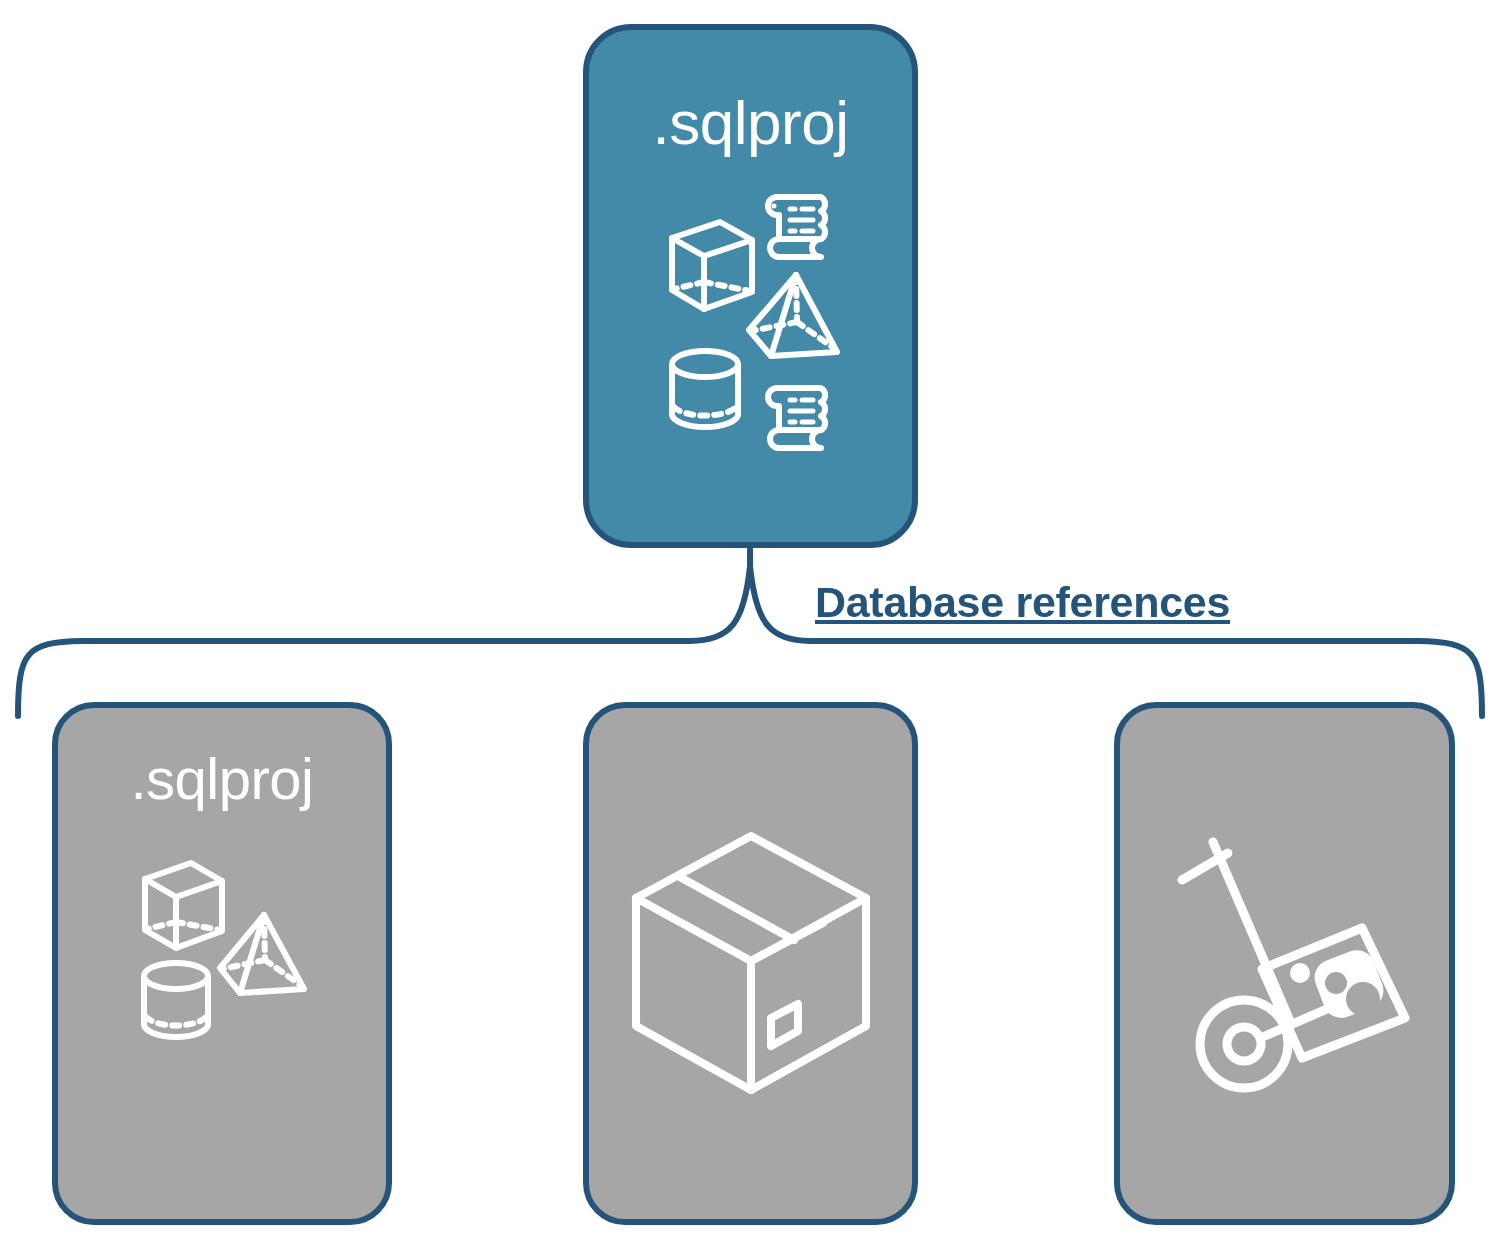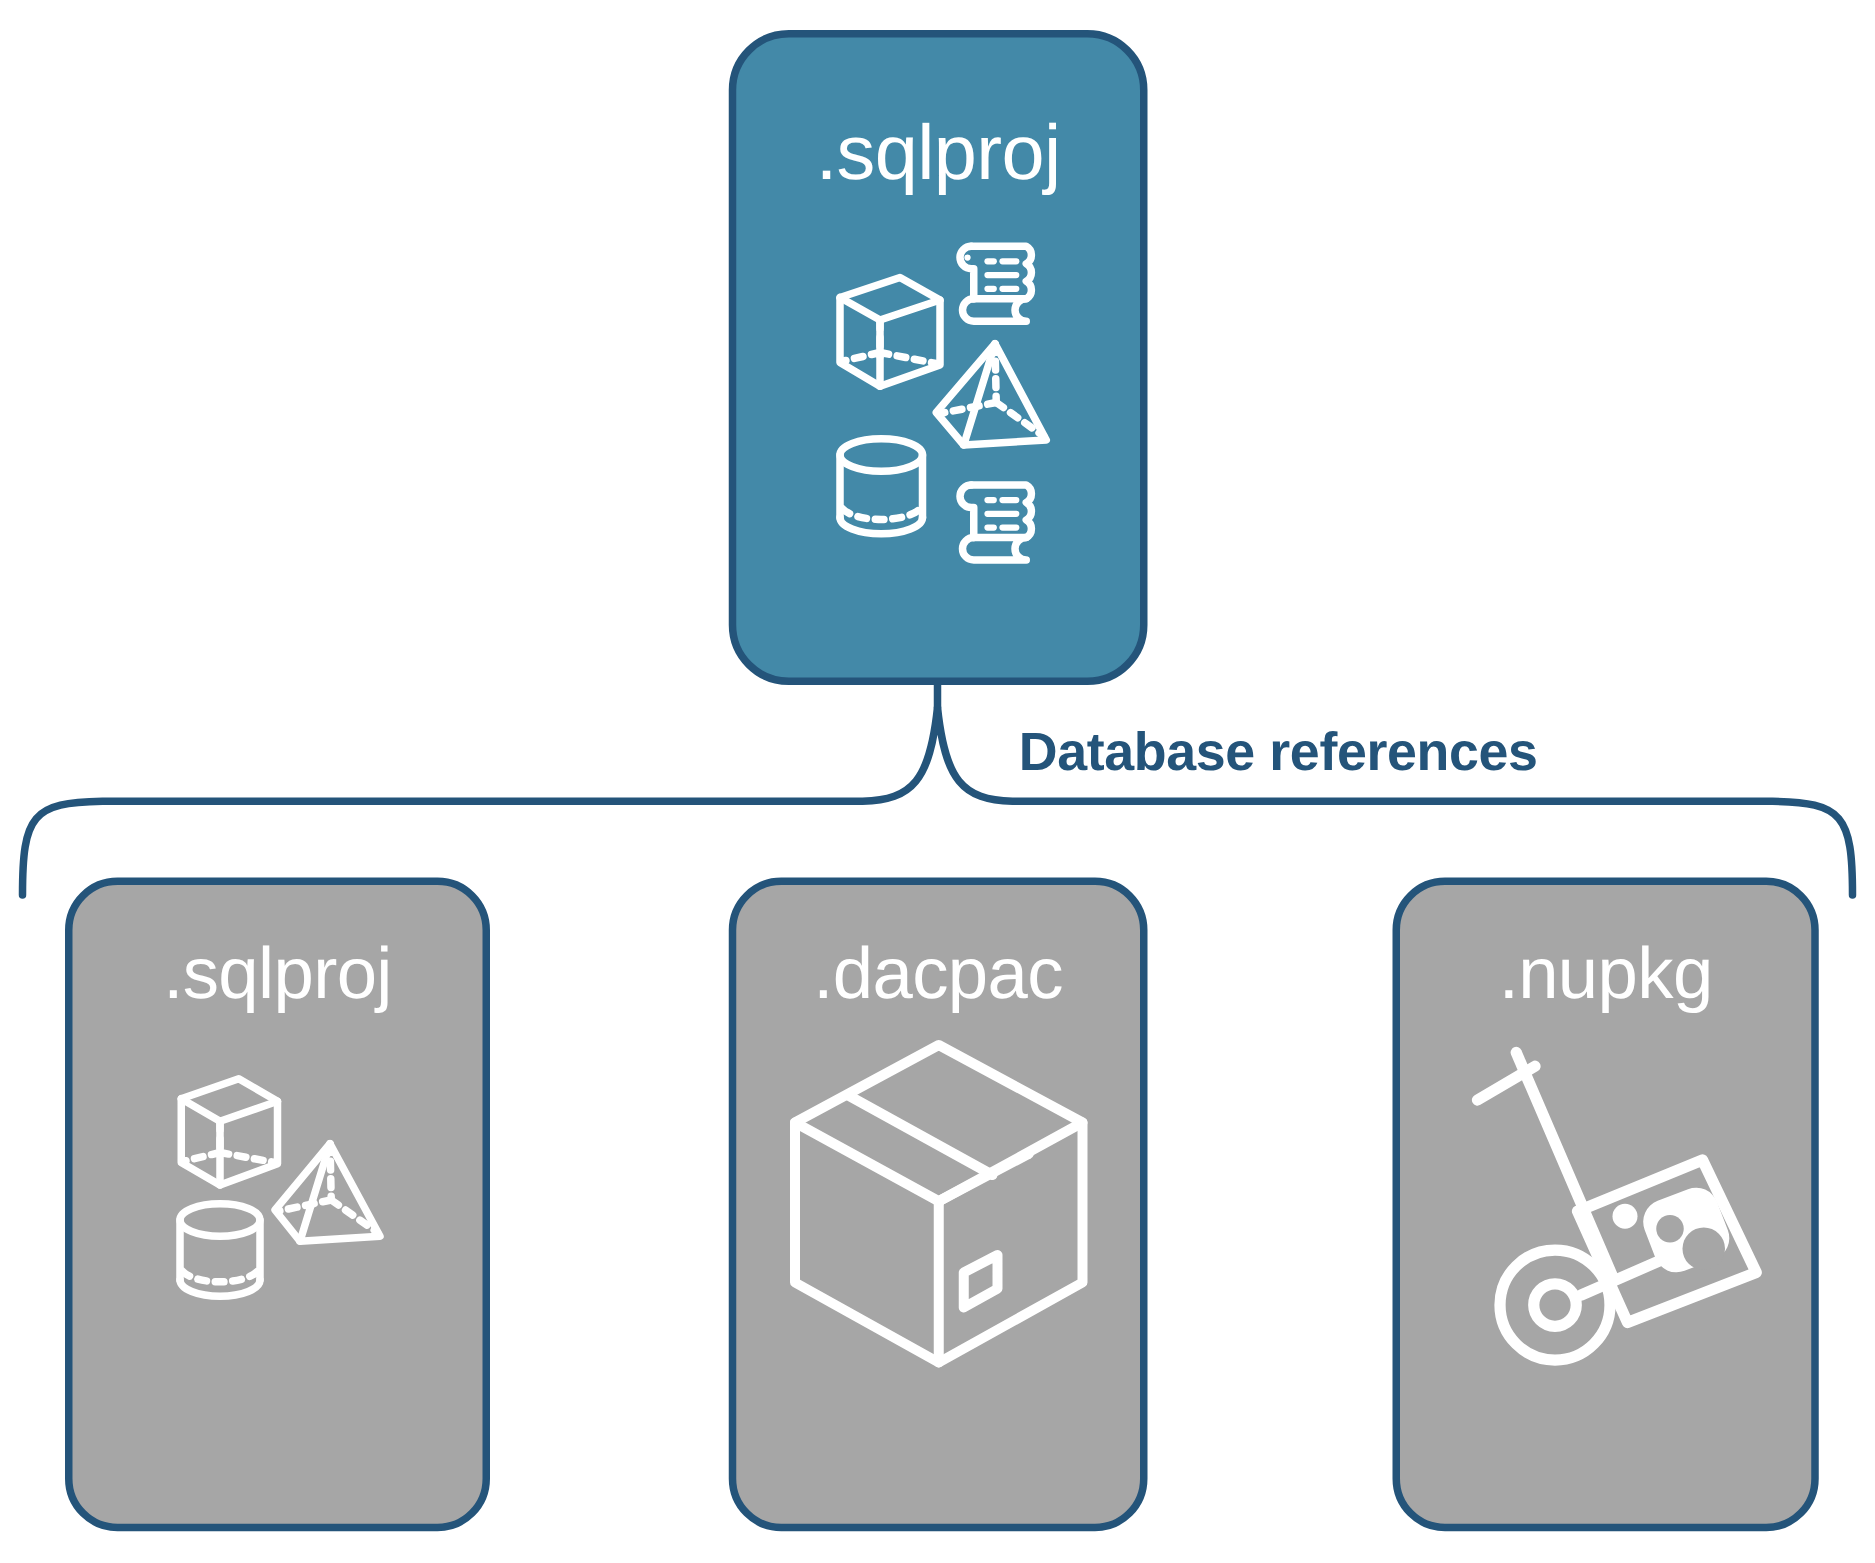--- a/index.html
+++ b/index.html
@@ -105,20 +105,21 @@
   
   #brace-label {
     position: absolute;
     left: 815px;
     top: 578px;
     font-size: 43px;
     font-weight: bold;
     color: #24547a;
     white-space: nowrap;
     letter-spacing: -0.3px;
+    text-decoration: underline;
   }
 </style>
 </head>
 <body>
 
 <div id="diagram-root">
 
   <svg id="connector-svg" width="1500" height="1250" viewBox="0 0 1500 1250" xmlns="http://www.w3.org/2000/svg">
 
     <path d="M 750 548 L 750 566" fill="none" stroke="#24547a" stroke-width="6" stroke-linecap="round"></path>
@@ -219,39 +220,37 @@
           <path d="M 22 120 L 22 168"></path>
           <path d="M 86 120 L 86 168"></path>
           <path d="M 22 168 A 32 13 0 0 0 86 168"></path>
           <path d="M 24 161 A 32 13 0 0 0 84 161" stroke-dasharray="7 7"></path>
         </g>
       </g>
     </svg>
   </div>
 
   <div id="card-dacpac" class="card card-secondary">
-    <div class="card-title">.dacpac</div>
 
     <svg class="card-icon" width="250" height="270" viewBox="0 0 250 270" xmlns="http://www.w3.org/2000/svg">
       <g fill="none" stroke="#ffffff" stroke-width="8" stroke-linecap="round" stroke-linejoin="round">
 
         <path d="M 125 8 L 240 70 L 240 198 L 125 262 L 10 198 L 10 70 Z"></path>
         <path d="M 10 70 L 125 133 L 240 70"></path>
         <path d="M 125 133 L 125 262"></path>
 
         <path d="M 52 48 L 168 112"></path>
         <path d="M 125 133 L 197 95"></path>
 
         <path d="M 145 190 L 172 176 L 172 203 L 145 218 Z"></path>
       </g>
     </svg>
   </div>
 
   <div id="card-nupkg" class="card card-secondary">
-    <div class="card-title">.nupkg</div>
 
     <svg class="card-icon" width="250" height="260" viewBox="0 0 250 260" xmlns="http://www.w3.org/2000/svg">
       <g fill="none" stroke="#ffffff" stroke-width="9" stroke-linecap="round" stroke-linejoin="round">
 
         <path d="M 22 44 L 68 17"></path>
 
         <path d="M 53 6 L 130 185"></path>
 
         <path d="M 105 200 L 215 152"></path>
 

